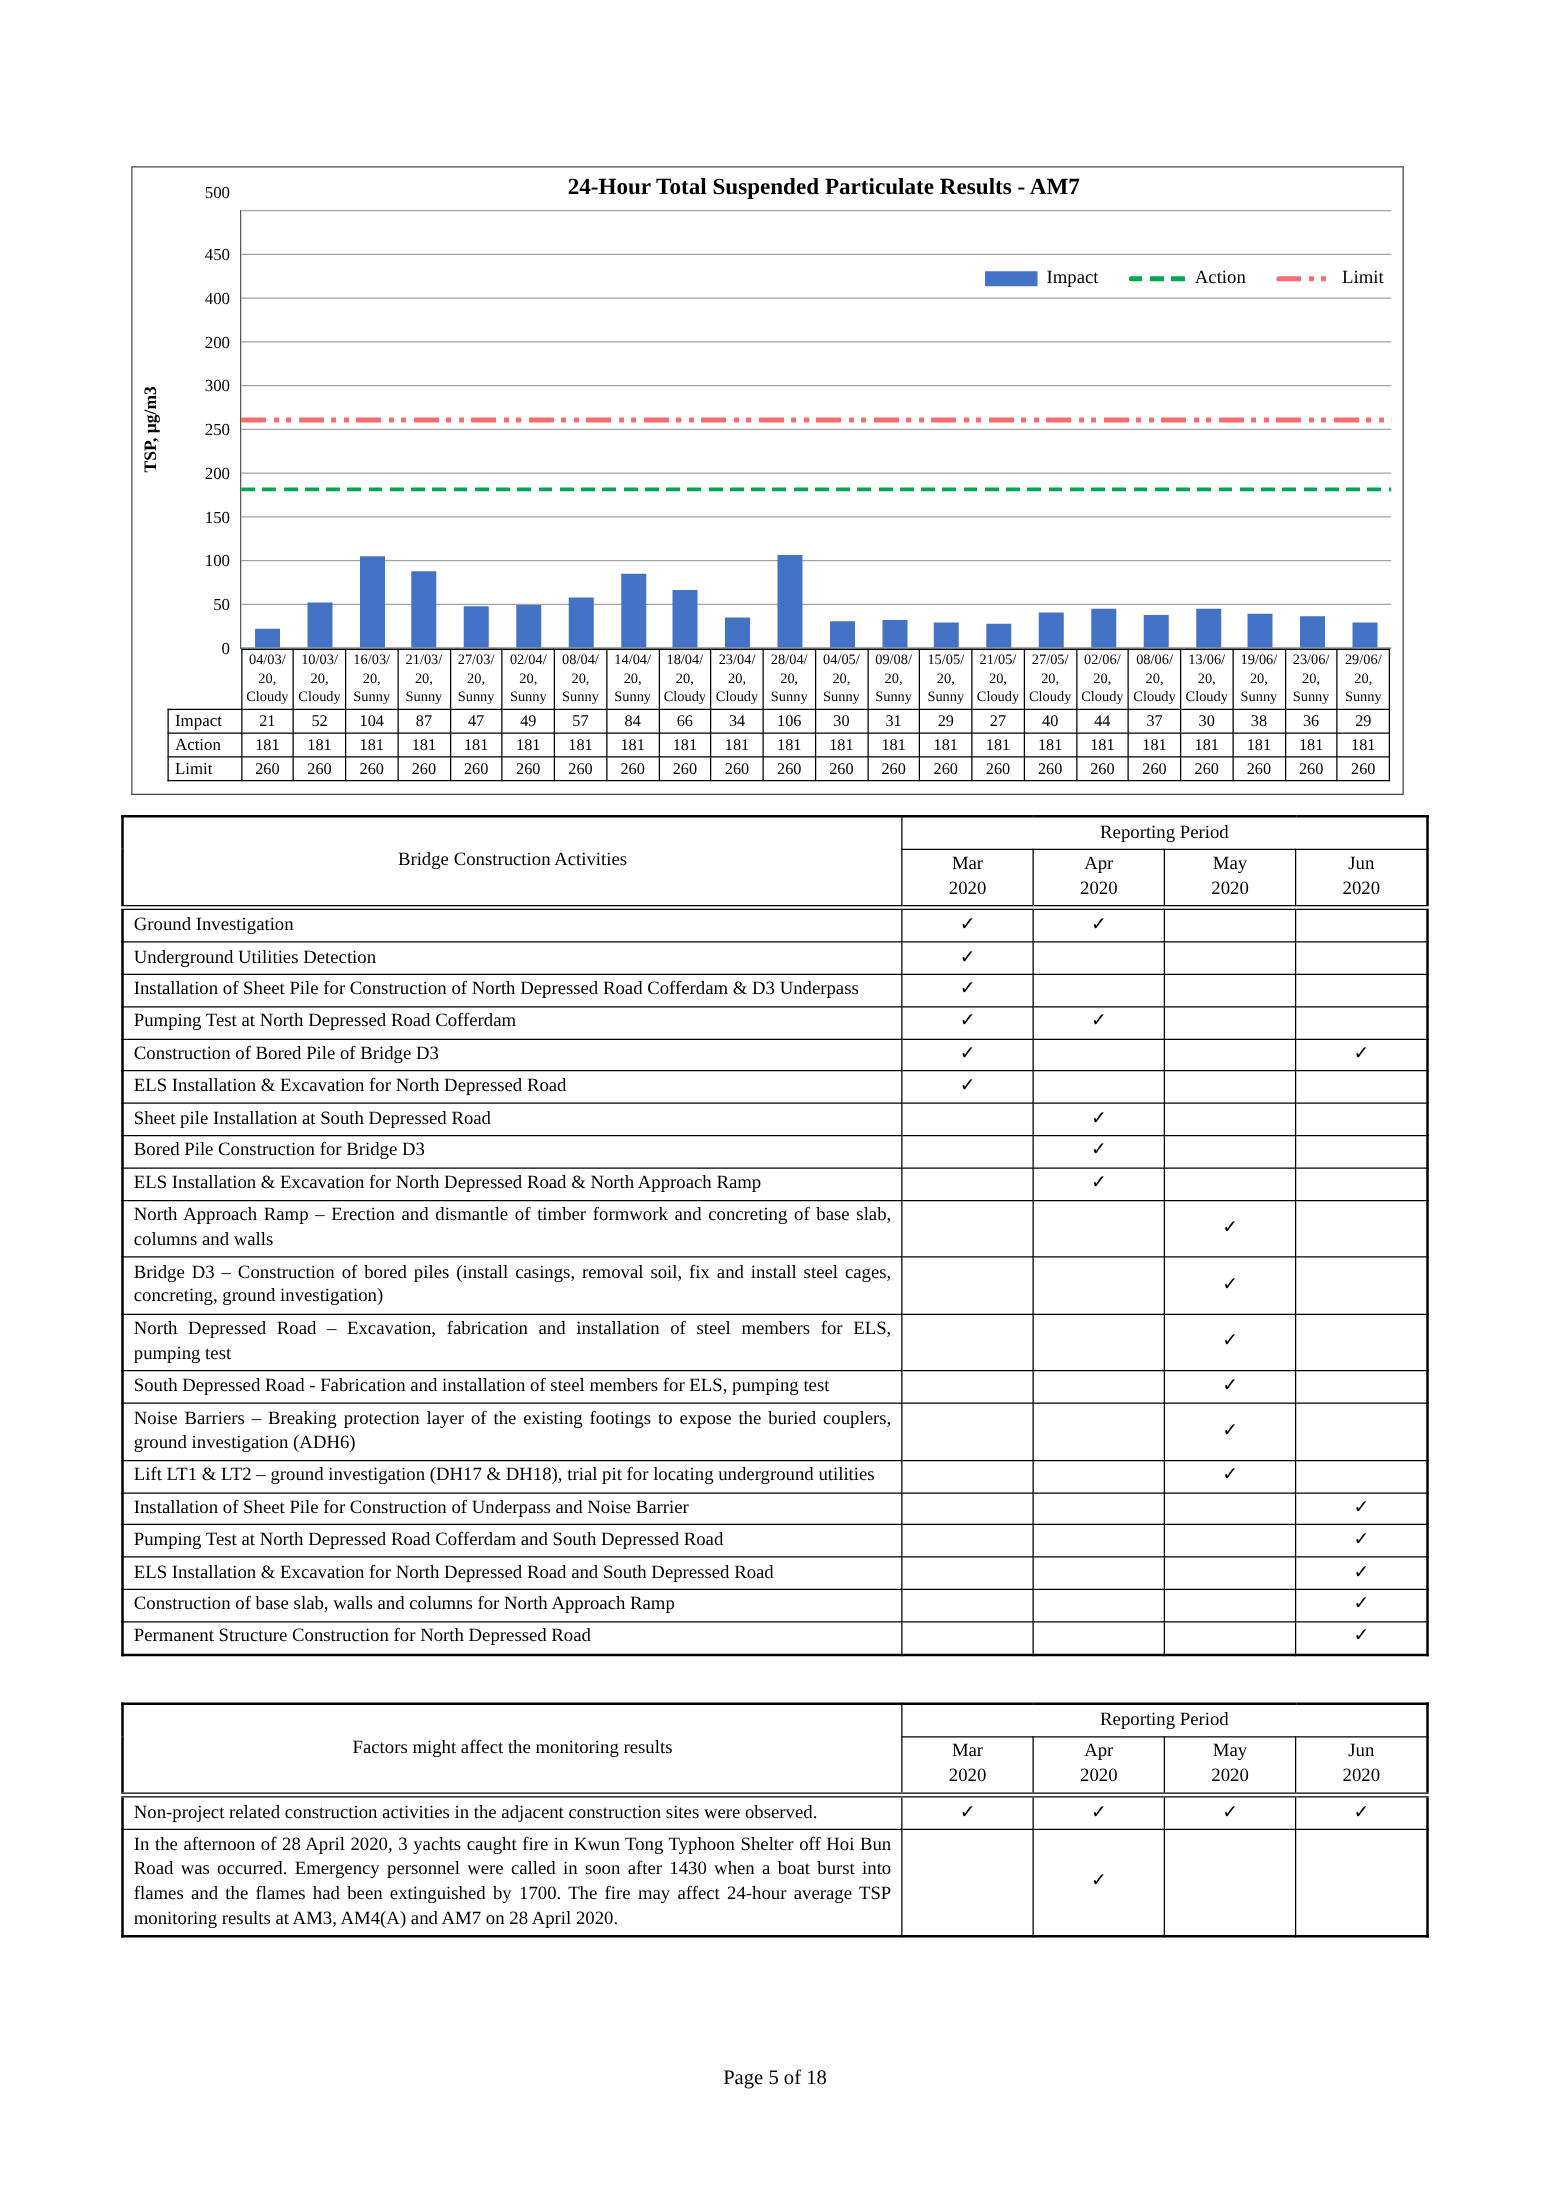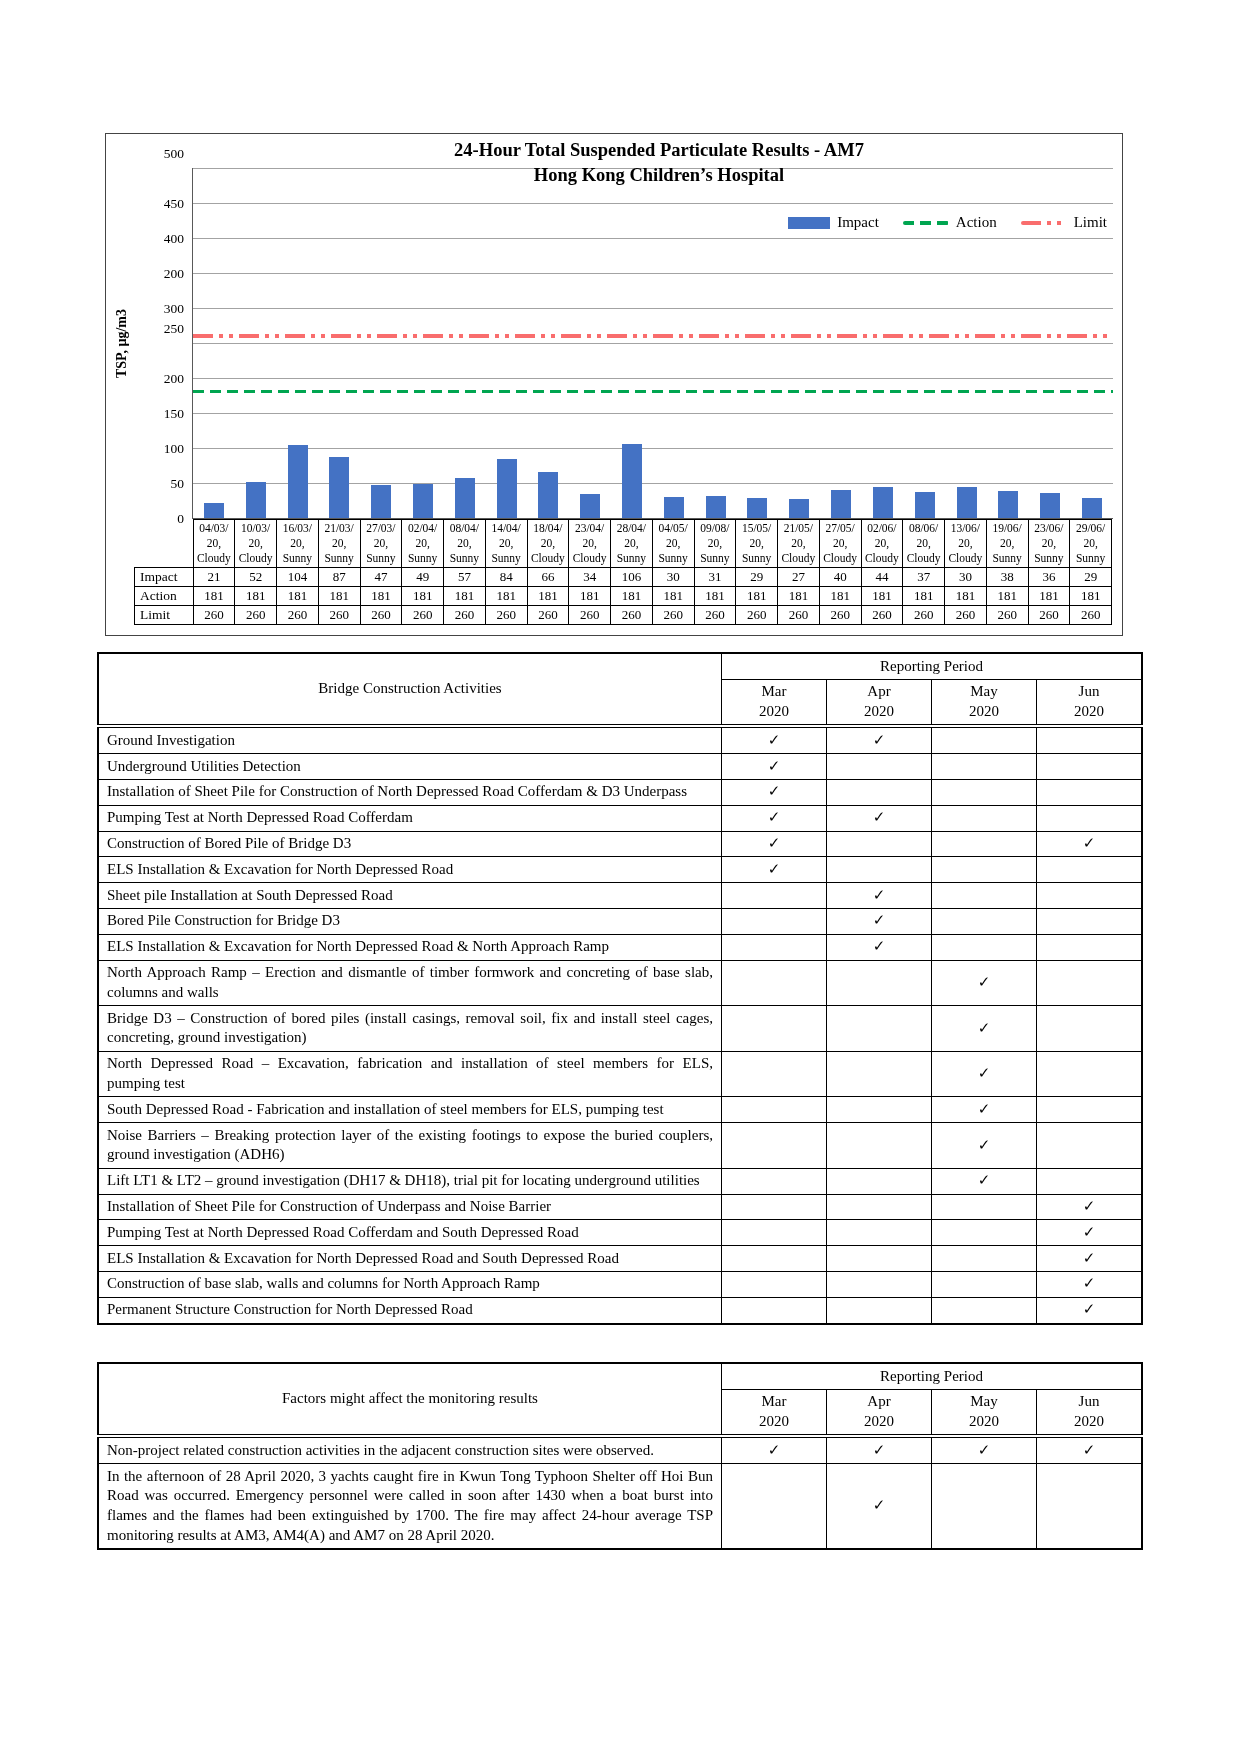--- a/index.html
+++ b/index.html
@@ -80,32 +80,31 @@
   <div class="chart-box">
     <div class="chart-area">
       <div class="y-axis">
         <div class="y-axis-label">TSP, µg/m3</div>
         <div id="y-ticks">
             <div class="y-tick" style="bottom: -7px;">0</div>
             <div class="y-tick" style="bottom: 28px;">50</div>
             <div class="y-tick" style="bottom: 63px;">100</div>
             <div class="y-tick" style="bottom: 98px;">150</div>
             <div class="y-tick" style="bottom: 133px;">200</div>
-            <div class="y-tick" style="bottom: 183px;">250</div>
+            <div class="y-tick" style="bottom: 168px;">250</div>
             <div class="y-tick" style="bottom: 203px;">300</div>
             <div class="y-tick" style="bottom: 238px;">200</div>
             <div class="y-tick" style="bottom: 273px;">400</div>
             <div class="y-tick" style="bottom: 308px; text-align: right;">450</div>
             <div class="y-tick" style="bottom: 358px;">500</div>
           </div>
       </div>
       <div class="plot" id="plot">
         <div class="chart-title">
           <div>24-Hour Total Suspended Particulate Results - AM7</div>
-          <div>Hong Kong Children’s Hospital</div>
         </div>
         <div class="legend">
           <span class="sw-bar" id="sw-impact" style="background: rgb(68, 114, 196);"></span>
           <span>Impact</span>
           <span class="gap"></span>
           <span class="sw-line" id="sw-action" style="background: repeating-linear-gradient(90deg, rgb(0, 165, 80) 0px, rgb(0, 165, 80) 11px, transparent 11px, transparent 17px);"></span>
           <span>Action</span>
           <span class="gap"></span>
           <span class="sw-line" id="sw-limit" style="background: repeating-linear-gradient(90deg, rgb(249, 109, 109) 0px, rgb(249, 109, 109) 20px, transparent 20px, transparent 26px, rgb(249, 109, 109) 26px, rgb(249, 109, 109) 30px, transparent 30px, transparent 36px, rgb(249, 109, 109) 36px, rgb(249, 109, 109) 40px, transparent 40px, transparent 46px);"></span>
           <span>Limit</span>
@@ -529,13 +528,14 @@
         <tr>
           <td class="act-label">In the afternoon of 28 April 2020, 3 yachts caught fire in Kwun Tong Typhoon Shelter off Hoi Bun Road was occurred. Emergency personnel were called in soon after 1430 when a boat burst into flames and the flames had been extinguished by 1700. The fire may affect 24-hour average TSP monitoring results at AM3, AM4(A) and AM7 on 28 April 2020.</td>
           <td class="check-cell"></td>
           <td class="check-cell">✓</td>
           <td class="check-cell"></td>
           <td class="check-cell"></td>
         </tr>
       </tbody>
     </table>
 
+  <div class="footer">Page 5 of 18</div>
 </div>
 
 </body></html>

